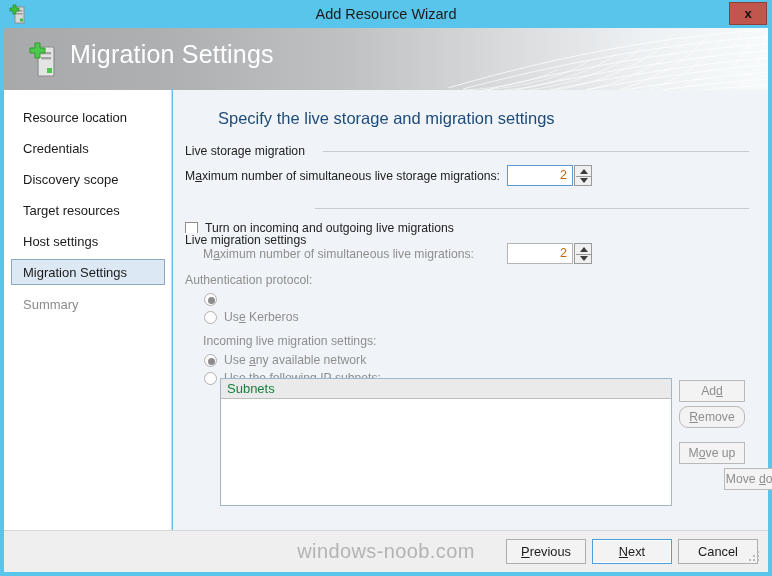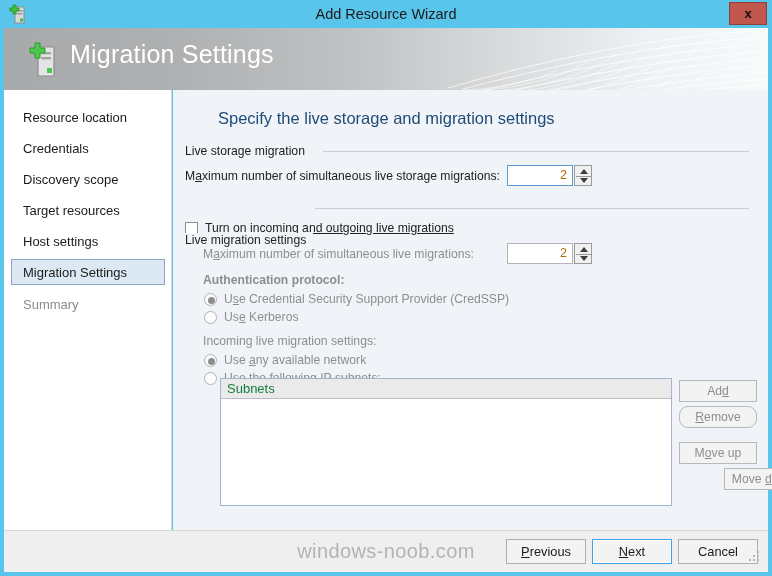--- a/index.html
+++ b/index.html
@@ -239,21 +239,21 @@
     border-bottom: 1px solid #bdbdbd;
     line-height: 20px;
     padding-left: 6px;
     font-size: 13px;
     color: #15803d;
   }
 
   .side-btn {
     position: absolute;
     left: 506px;
-    width: 78px; height: 22px;
+    width: 66px; height: 22px;
     background: #f3f3f3;
     border: 1px solid #b9b9b9;
     font-size: 12.2px;
     color: #8e8e8e;
     text-align: center;
     line-height: 20px;
     cursor: default;
     white-space: nowrap;
   }
 
@@ -393,41 +393,40 @@
       <div class="spin-divider"></div>
       <div class="arw dn">
           <div class="tri dn"></div>
         </div>
     </div>
 
     <div class="group-label" style="left:12px; top:111px;margin-top:32px;">Live migration settings</div>
     <div class="group-rule" style="left:142px; top:118px; width:434px;"></div>
 
     <div class="cbx" style="left:12px; top:132px;"></div>
-    <div class="lbl" style="left:32px; top:131px;text-decoration:underline;"><u>T</u><span>urn on incoming and outgoing live migrations</span></div>
+    <div class="lbl" style="left:32px; top:131px;"><u>T</u><span>urn on incoming and outgoing live migrations</span></div>
 
     <div class="lbl dim" style="left:30px; top:157px;"><span>M</span><u>a</u><span>ximum number of simultaneous live migrations:</span></div>
 
     <div class="spin dim" style="left:334px; top:153px;">
       <div class="val">2</div>
     </div>
     <div class="spin-btns" style="left:401px; top:153px;">
       <div class="arw up">
           <div class="tri up"></div>
         </div>
       <div class="spin-divider"></div>
       <div class="arw dn">
           <div class="tri dn"></div>
         </div>
     </div>
 
-    <div class="lbl dim" style="left:30px; top:183px;font-weight:bold;">Authentication protocol:</div>
+    <div class="lbl dim" style="left:12px; top:183px;">Authentication protocol:</div>
 
     <div class="rdo checked" style="left:31px; top:203px;"></div>
-    <div class="lbl dim" style="left:51px; top:202px;"><span>U</span><u>s</u><span>e Credential Security Support Provider (CredSSP)</span></div>
 
     <div class="rdo" style="left:31px; top:221px;"></div>
     <div class="lbl dim" style="left:51px; top:220px;"><span>Us</span><u>e</u><span> Kerberos</span></div>
 
     <div class="lbl dim" style="left:30px; top:244px;">Incoming live migration settings:</div>
 
     <div class="rdo checked" style="left:31px; top:264px;"></div>
     <div class="lbl dim" style="left:51px; top:263px;"><span>Use </span><u>a</u><span>ny available network</span></div>
 
     <div class="rdo" style="left:31px; top:282px;"></div>

